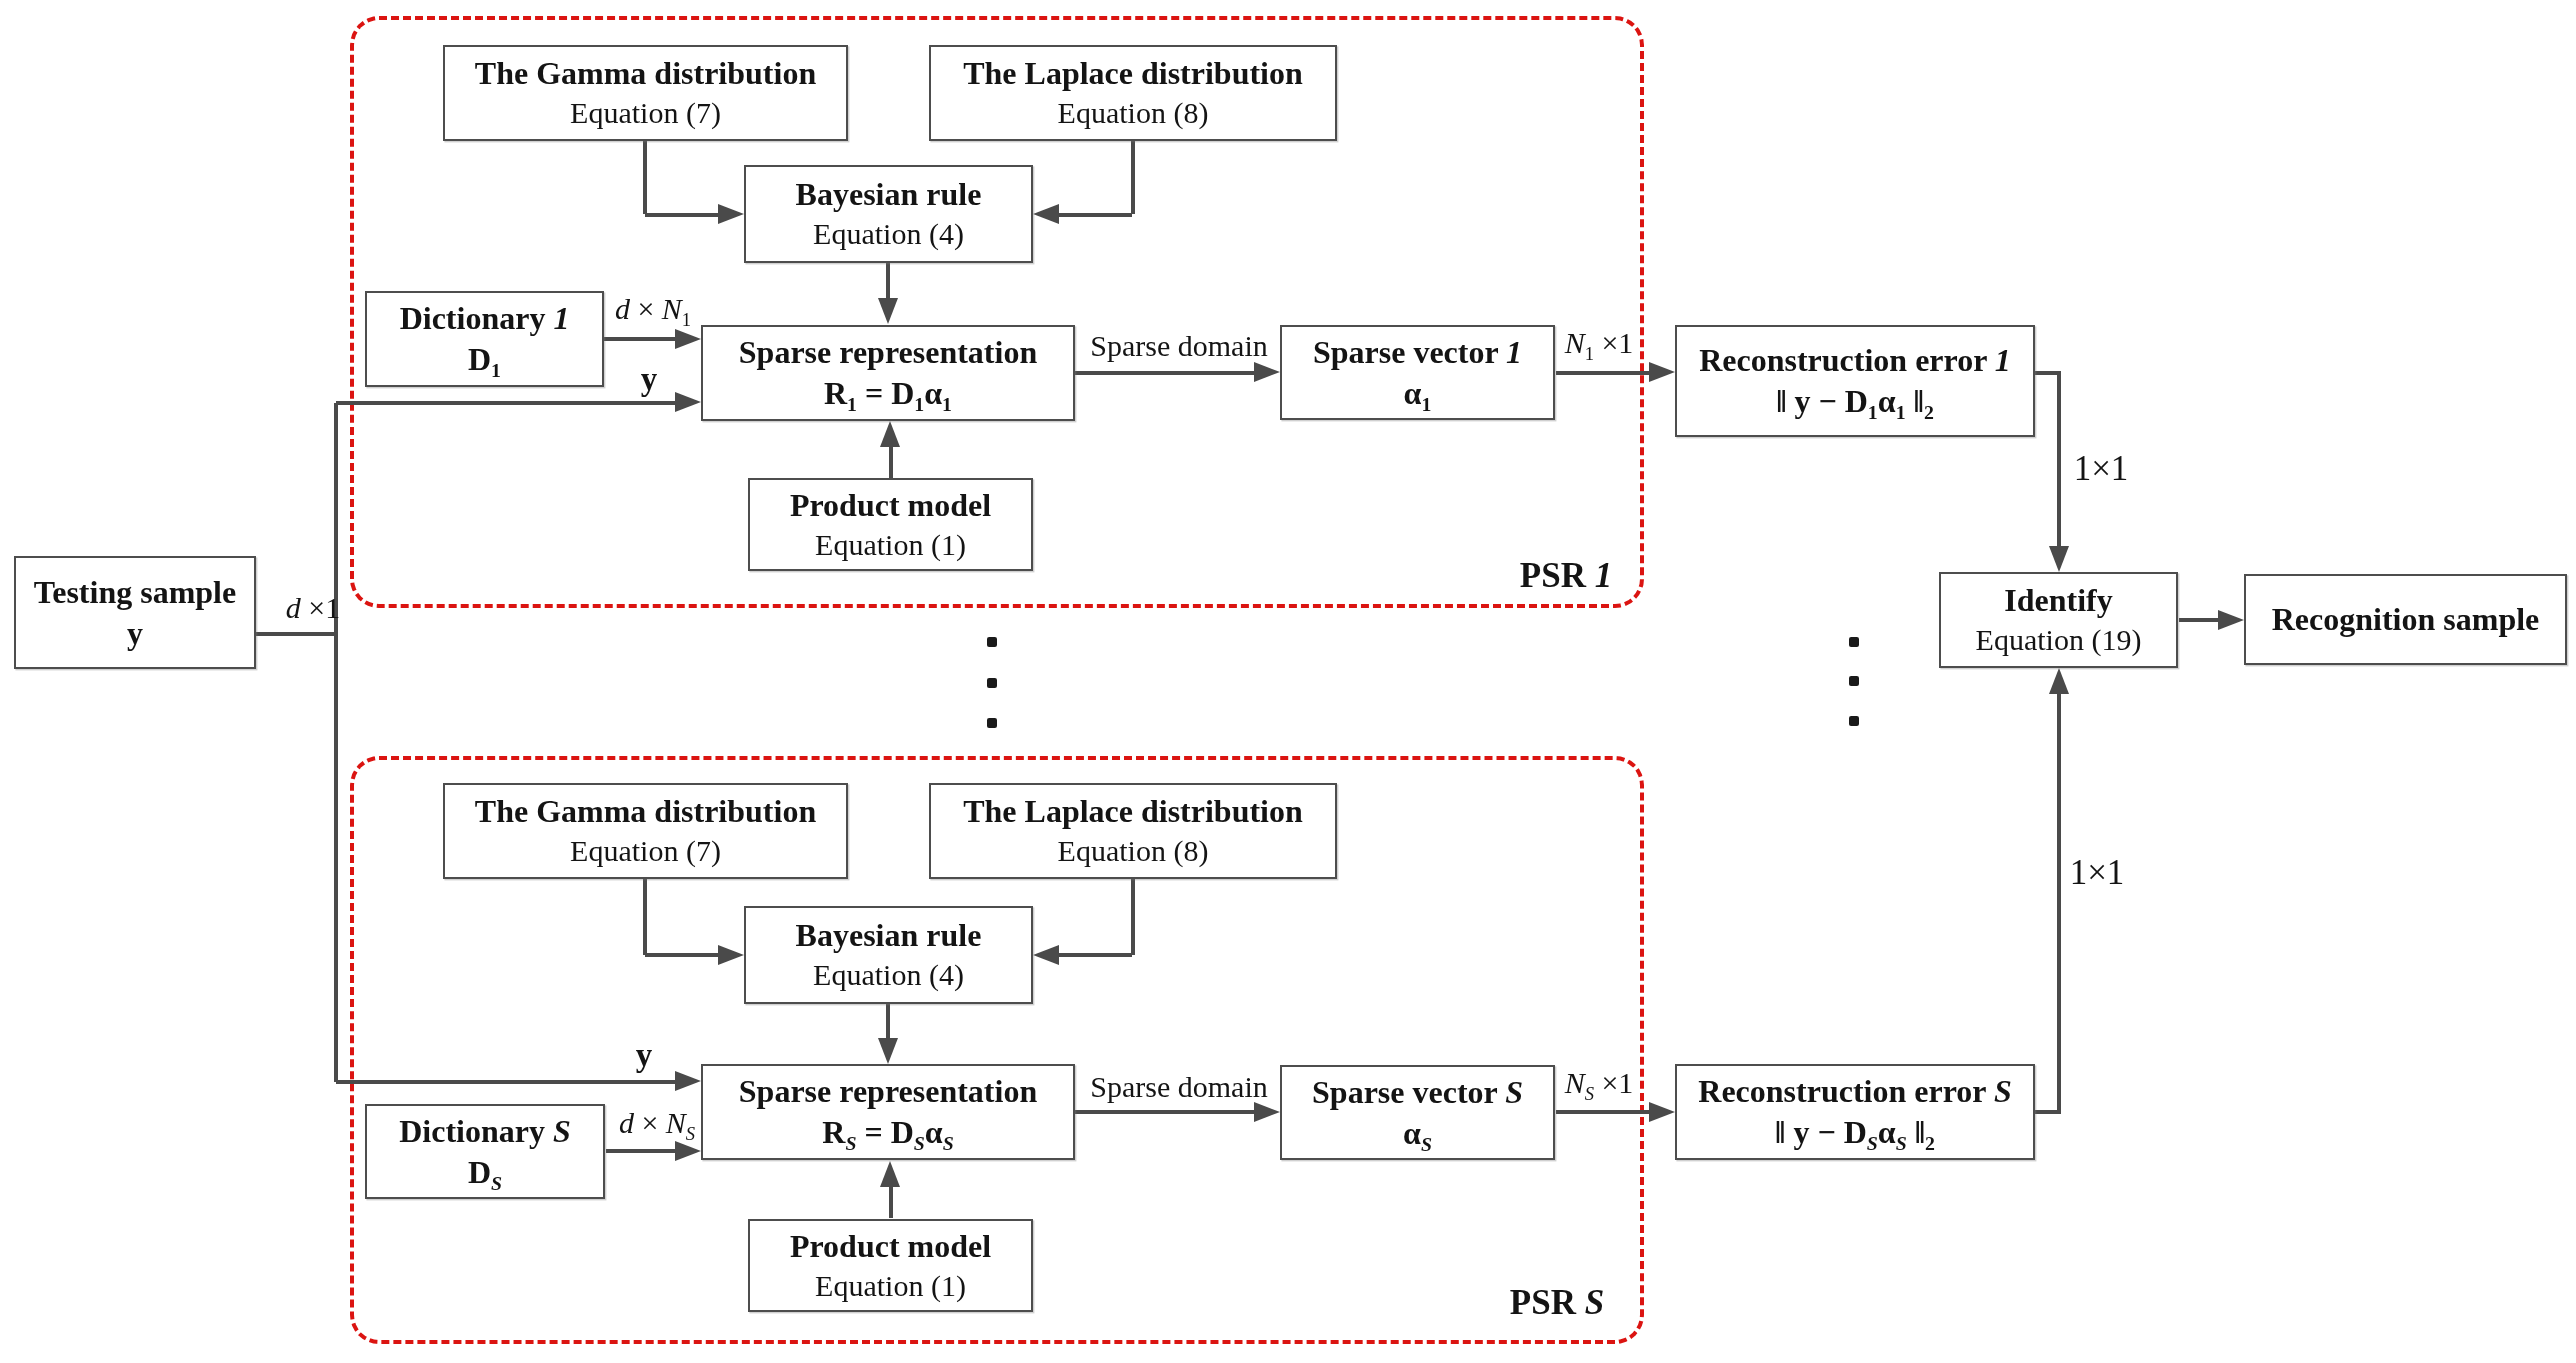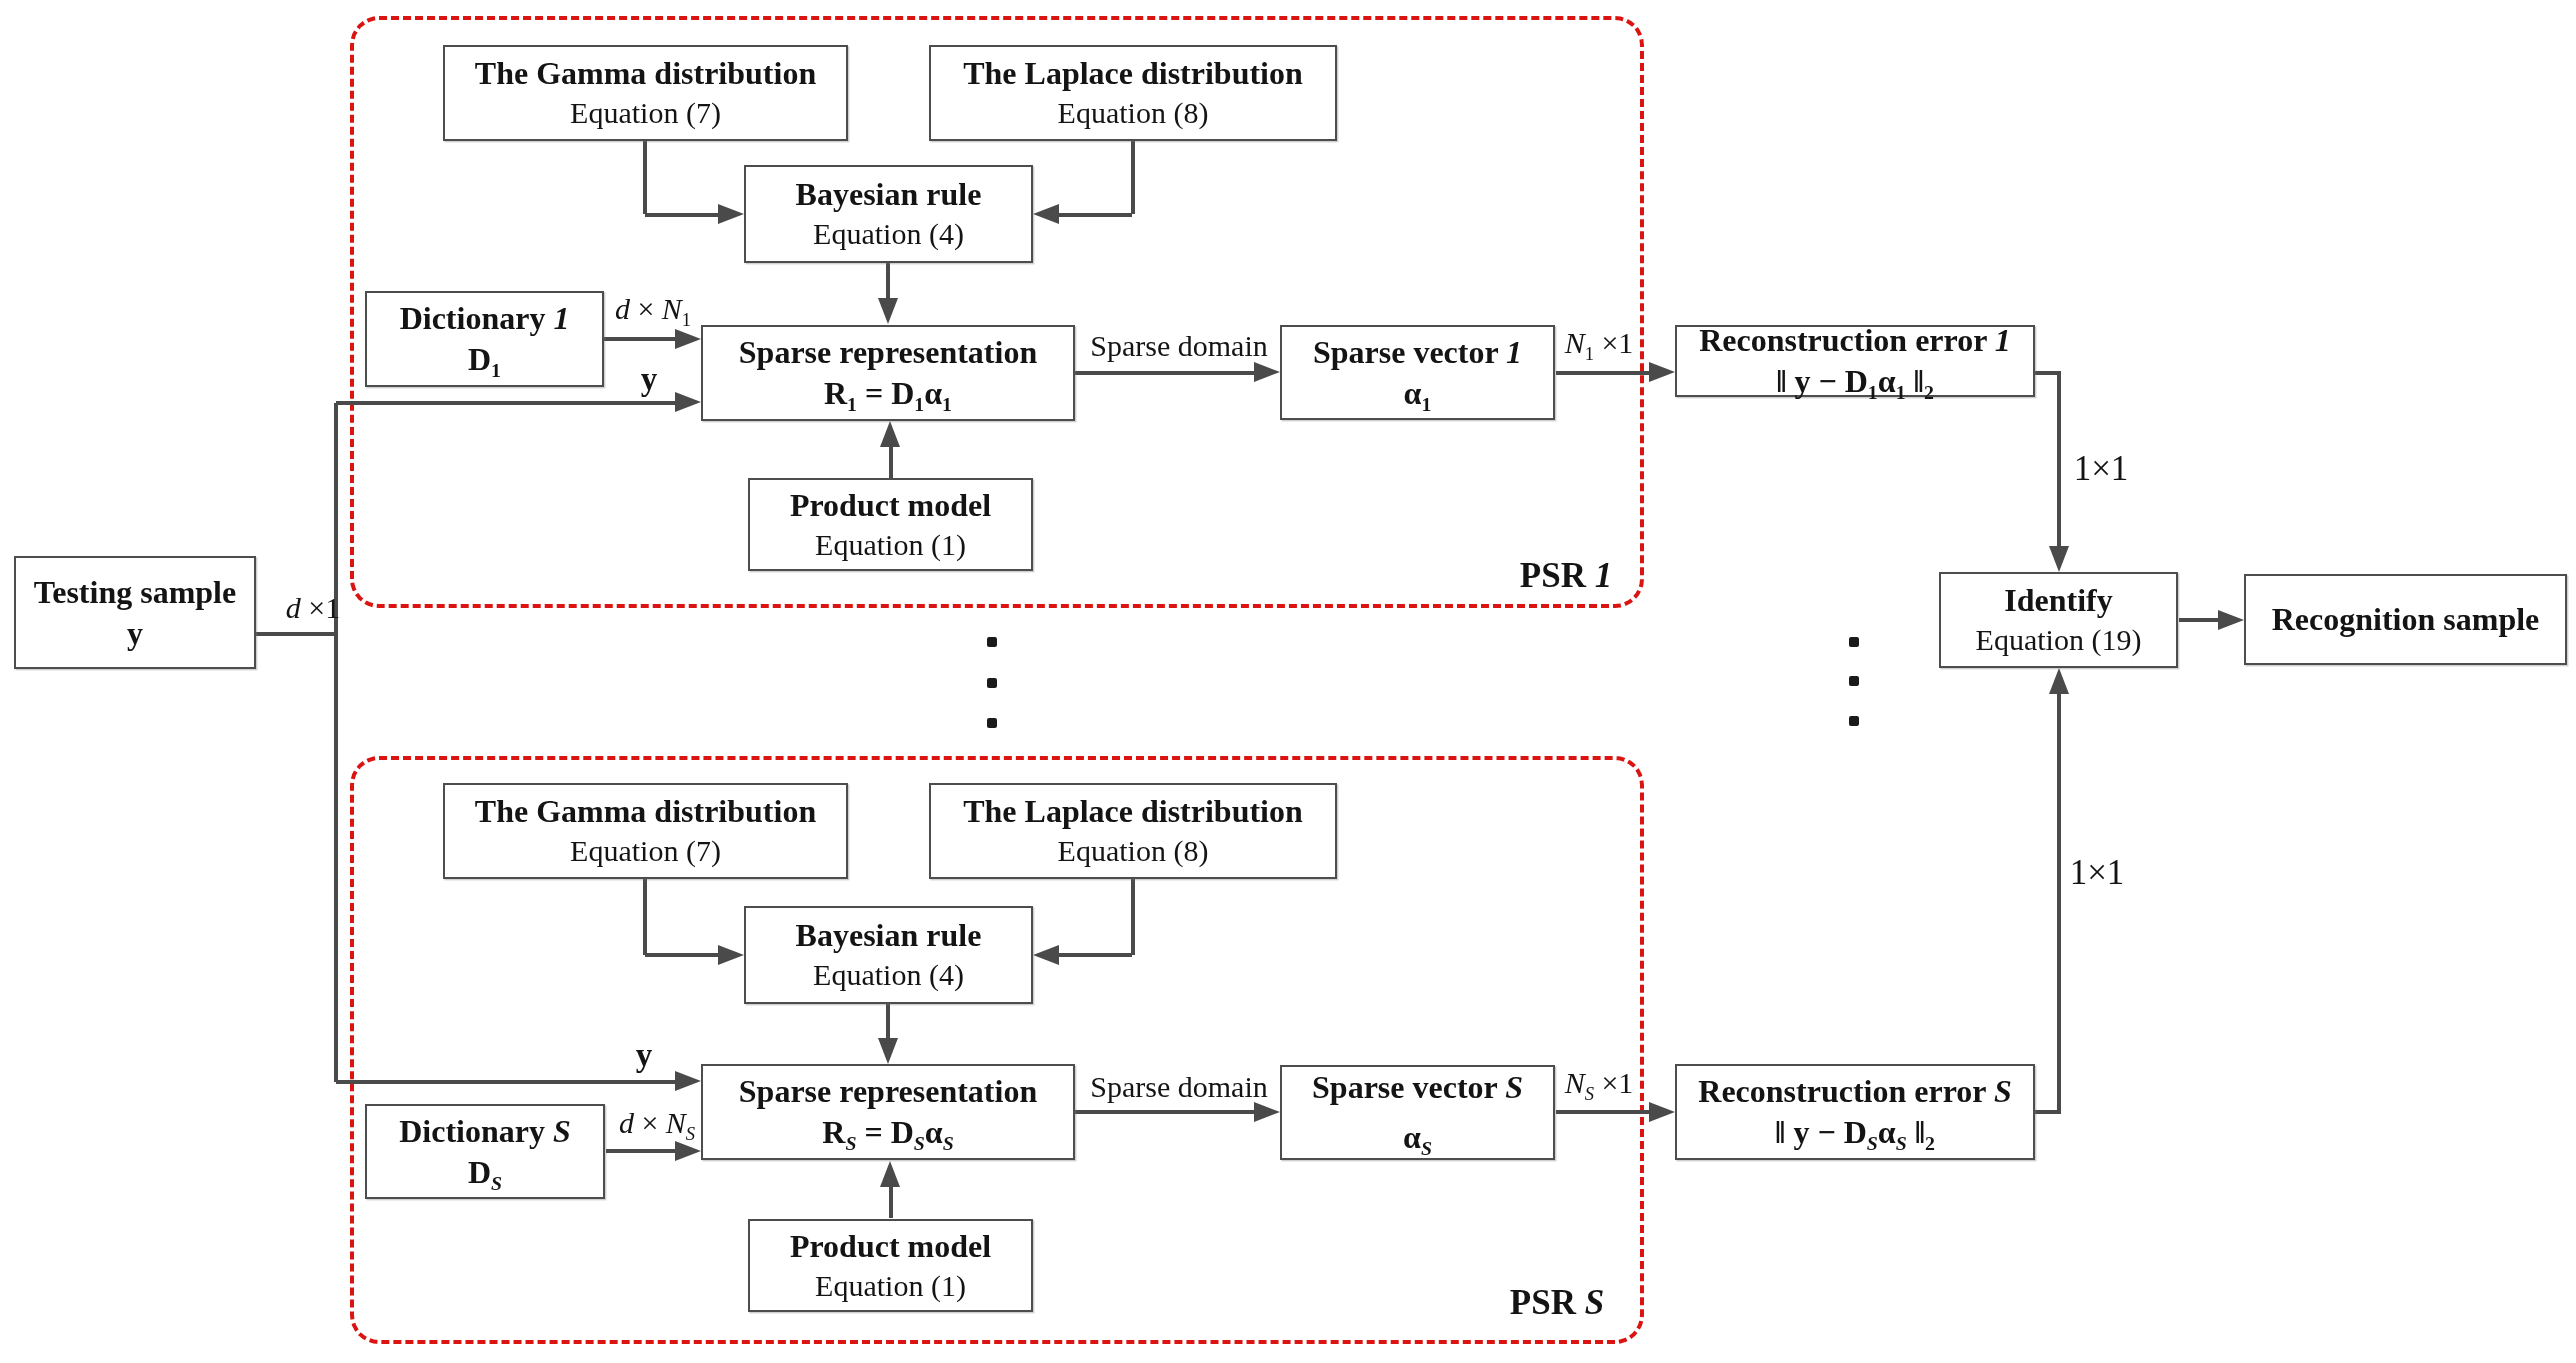--- a/index.html
+++ b/index.html
@@ -95,21 +95,21 @@
       <span class="ln b">R<sub>1</sub> = D<sub>1</sub>α<sub>1</sub></span>
     </div>
     <div class="node" style="left: 748px; top: 478px; width: 285px; height: 93px;">
       <span class="ln b">Product model</span>
       <span class="ln">Equation (1)</span>
     </div>
     <div class="node" style="left: 1280px; top: 325px; width: 275px; height: 95px;">
       <span class="ln b">Sparse vector <i>1</i></span>
       <span class="ln b">α<sub>1</sub></span>
     </div>
-    <div class="node" style="left: 1675px; top: 325px; width: 360px; height: 72px;">
+    <div class="node" style="left: 1675px; top: 325px; width: 360px; height: 112px;">
       <span class="ln b">Reconstruction error <i>1</i></span>
       <span class="ln b">‖ y − D<sub>1</sub>α<sub>1</sub> ‖<sub>2</sub></span>
     </div>
     <div class="node" style="left: 1939px; top: 572px; width: 239px; height: 96px;">
       <span class="ln b">Identify</span>
       <span class="ln">Equation (19)</span>
     </div>
     <div class="node" style="left: 2244px; top: 574px; width: 323px; height: 91px;">
       <span class="ln b">Recognition sample</span>
     </div>
@@ -130,21 +130,21 @@
       <span class="ln b">D<sub><i>S</i></sub></span>
     </div>
     <div class="node" style="left: 701px; top: 1064px; width: 374px; height: 96px;">
       <span class="ln b">Sparse representation</span>
       <span class="ln b">R<sub><i>S</i></sub> = D<sub><i>S</i></sub>α<sub><i>S</i></sub></span>
     </div>
     <div class="node" style="left: 748px; top: 1219px; width: 285px; height: 93px;">
       <span class="ln b">Product model</span>
       <span class="ln">Equation (1)</span>
     </div>
-    <div class="node" style="left: 1280px; top: 1065px; width: 275px; height: 95px; justify-content: space-between;">
+    <div class="node" style="left: 1280px; top: 1065px; width: 275px; height: 95px;">
       <span class="ln b">Sparse vector <i>S</i></span>
       <span class="ln b">α<sub><i>S</i></sub></span>
     </div>
     <div class="node" style="left: 1675px; top: 1064px; width: 360px; height: 96px;">
       <span class="ln b">Reconstruction error <i>S</i></span>
       <span class="ln b">‖ y − D<sub><i>S</i></sub>α<sub><i>S</i></sub> ‖<sub>2</sub></span>
     </div>
     <div class="seg" style="background: rgb(74, 74, 74); left: 643px; top: 140px; height: 74px; width: 3.5px;"></div>
     <div class="seg" style="background: rgb(74, 74, 74); left: 645px; top: 213px; width: 78px; height: 3.5px;"></div>
     <div class="ah" style="top: 204px; border-top: 10.4px solid transparent; border-bottom: 10.4px solid transparent; left: 718px; border-left: 26px solid rgb(74, 74, 74);"></div>

